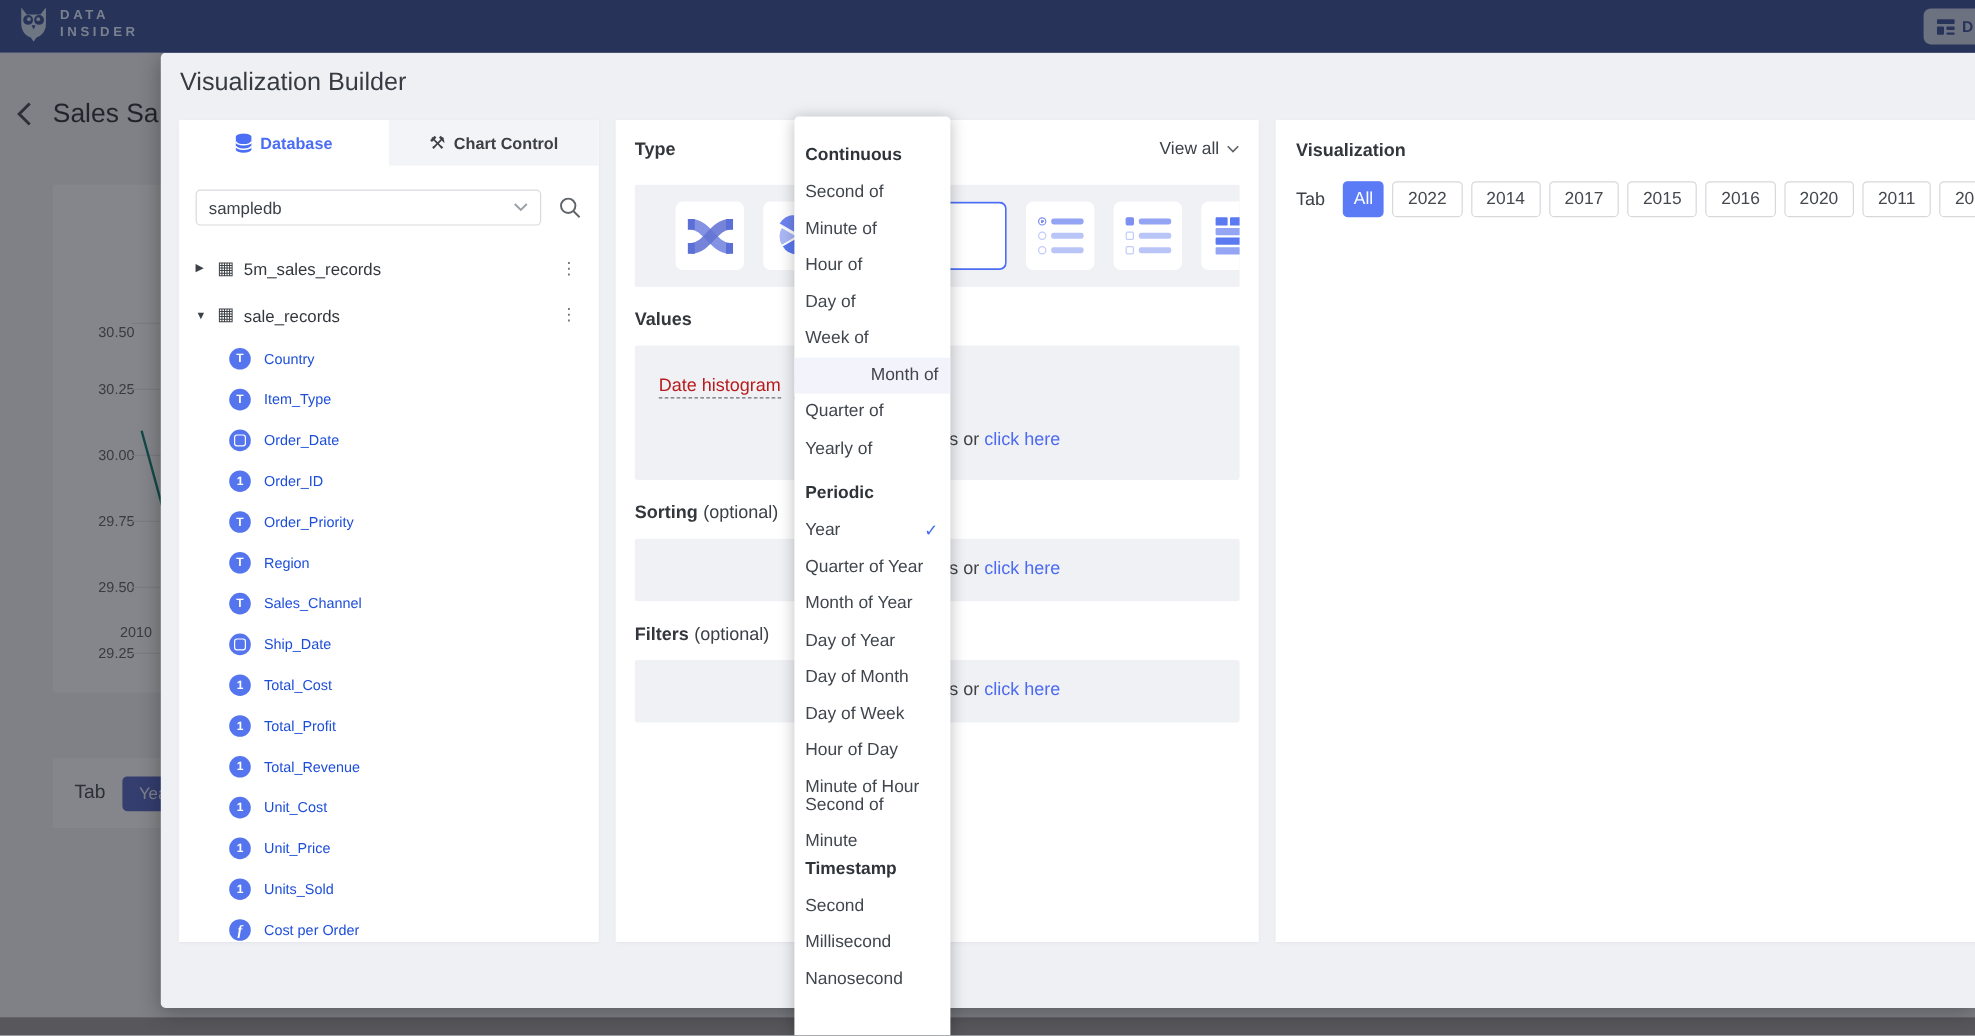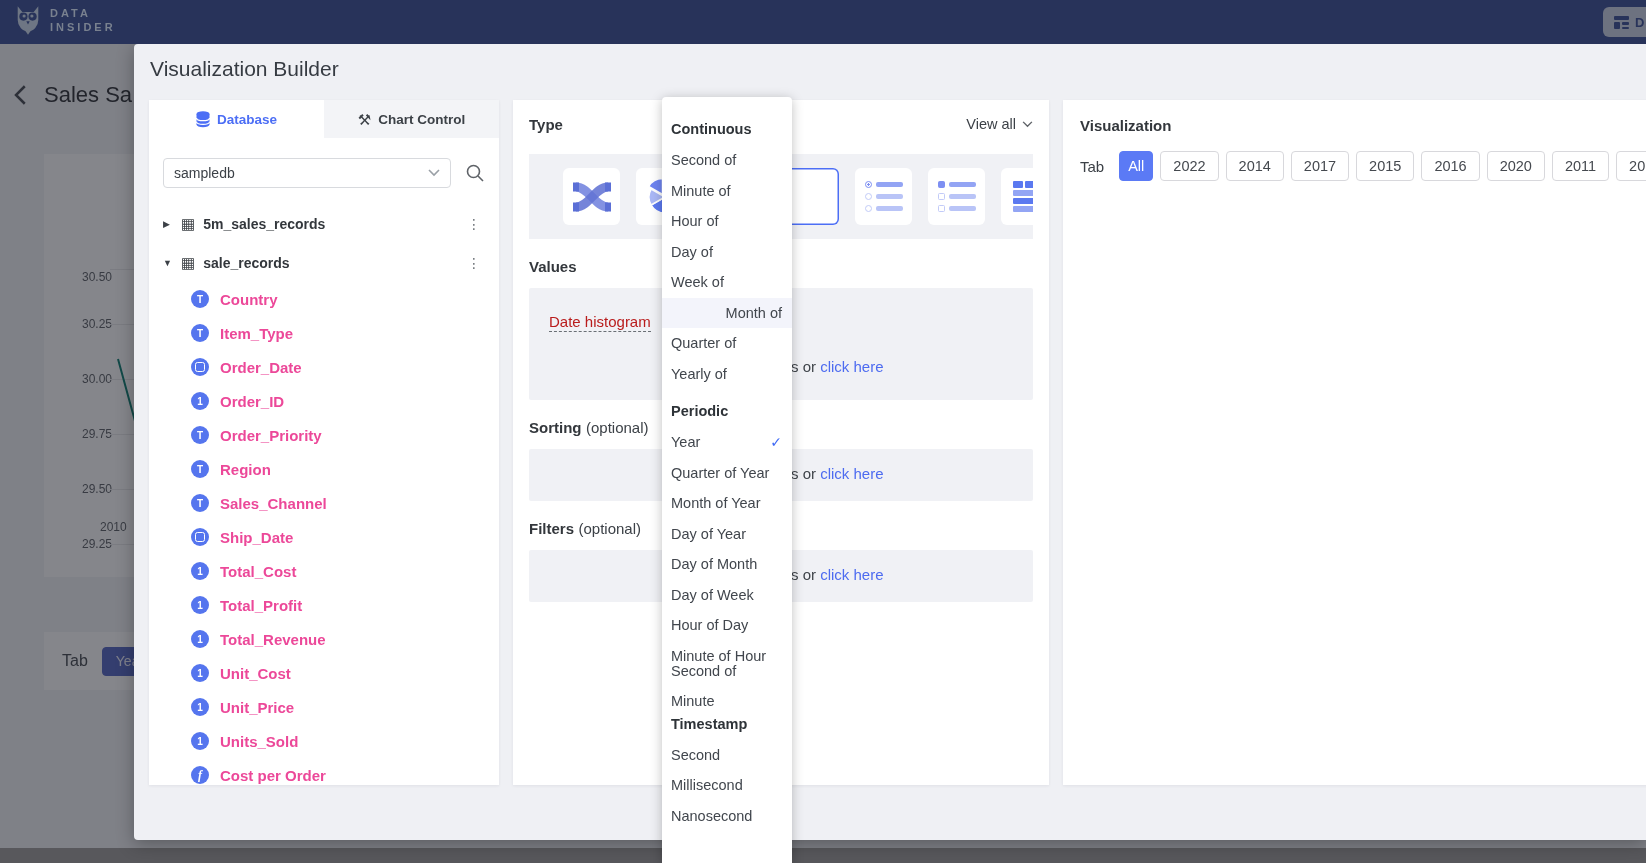--- a/index.html
+++ b/index.html
@@ -47,28 +47,28 @@
   .left-body{padding:12px 14px 0 14px;}
   .select-row{display:flex;align-items:center;margin-top:8px;}
   .db-select{width:298px;height:30px;border:1px solid #d8dade;border-radius:4px;display:flex;
              align-items:center;justify-content:space-between;padding:14px 10px;box-sizing:border-box;
              font-size:14px;color:#3c4147;}
   .search-btn{margin-left:14px;display:flex;align-items:center;}
   .tree{margin-top:16px;}
   .trow{display:flex;align-items:center;gap:8px;height:39px;}
   .caret{font-size:9px;color:#3c4147;width:10px;}
   .tbl-icon{font-size:15px;color:#3f4348;line-height:1;}
-  .tname{font-size:14px;font-weight:bold;color:#33373c;flex:1;}
+  .tname{font-size:14px;font-weight:normal;color:#33373c;flex:1;}
   .kebab{color:#6f7479;font-size:14px;letter-spacing:0;padding-right:4px;}
   .frow{display:flex;align-items:center;gap:11px;height:34px;padding-left:28px;}
   .ficon{width:18px;height:18px;border-radius:50%;background:#5575ee;color:#fff;display:flex;
          align-items:center;justify-content:center;font-size:10px;font-weight:bold;flex:none;}
   .ficon .date-sq{width:8px;height:8px;border:1.5px solid #fff;border-radius:2.5px;}
   .ficon.function{font-style:italic;font-family:"Liberation Serif",serif;font-size:12px;}
-  .fname{font-size:15px;color:#ec4899;font-weight:bold;}
+  .fname{font-size:12px;color:#1d4ed8;}
   
   .mid-body{padding:16px;}
   .mid-head{display:flex;align-items:flex-start;justify-content:space-between;}
   .sec-label{font-size:15px;font-weight:bold;color:#33373c;}
   .opt{font-size:15px;color:#3c4147;font-weight:normal;}
   .view-all{display:flex;align-items:center;gap:6px;font-size:14.5px;color:#3c4147;cursor:pointer;}
   .tiles-strip{margin-top:21px;height:85px;background:#f0f1f5;display:flex;align-items:center;
                padding-left:34px;gap:16px;overflow:hidden;}
   .tile{width:57px;height:57px;background:#fff;border-radius:6px;flex:none;display:flex;
         align-items:center;justify-content:center;}

